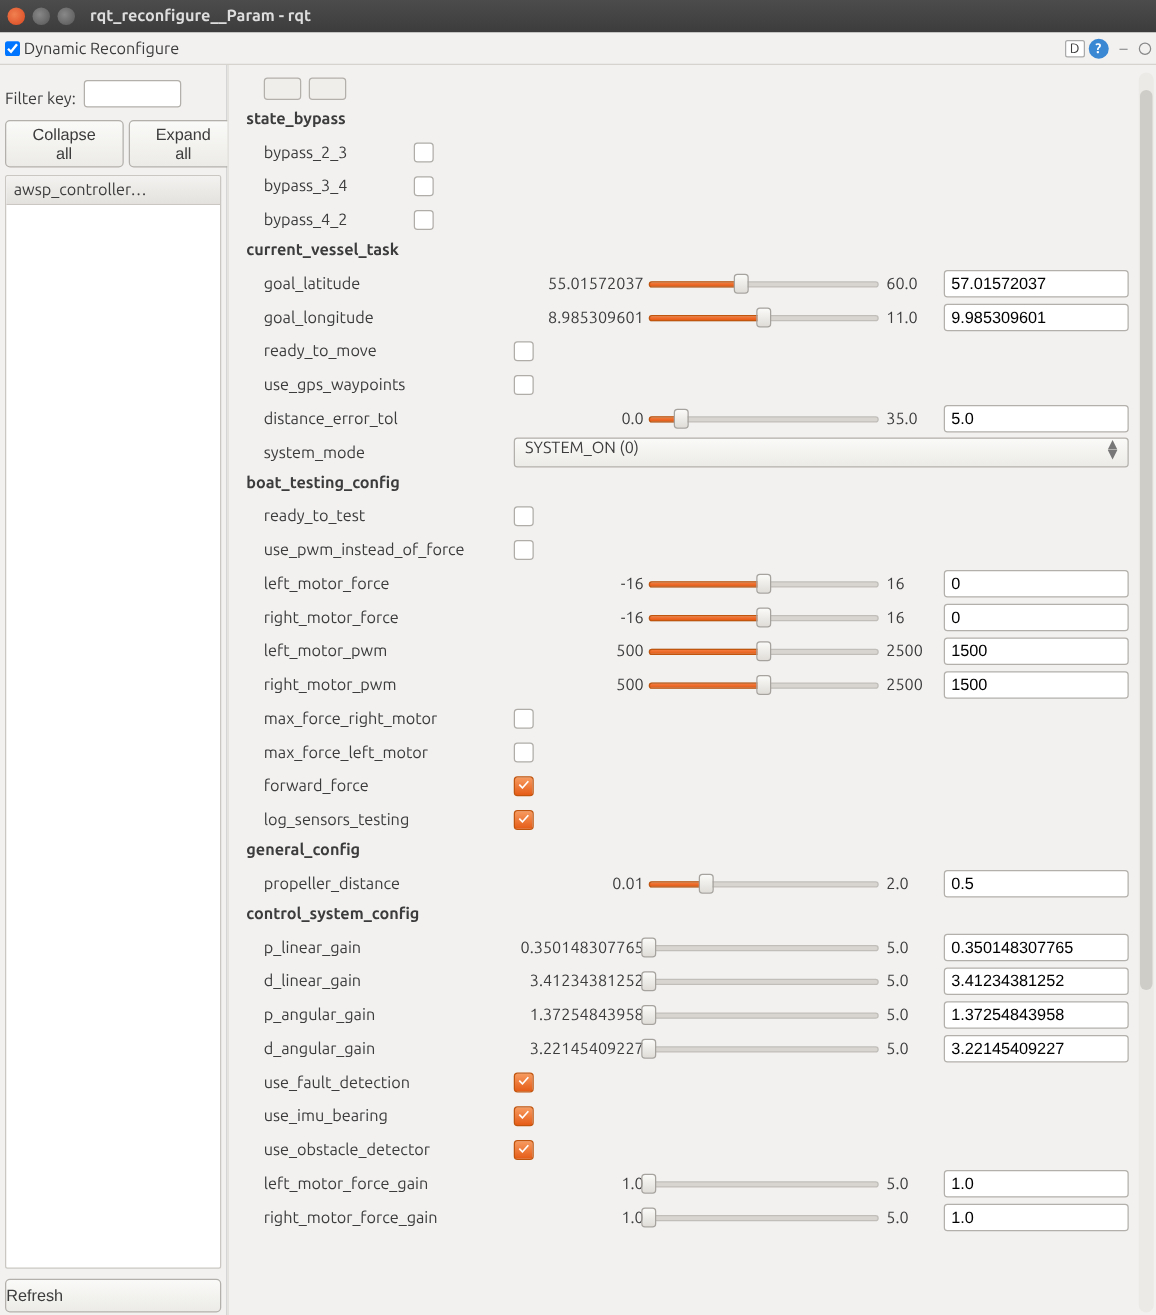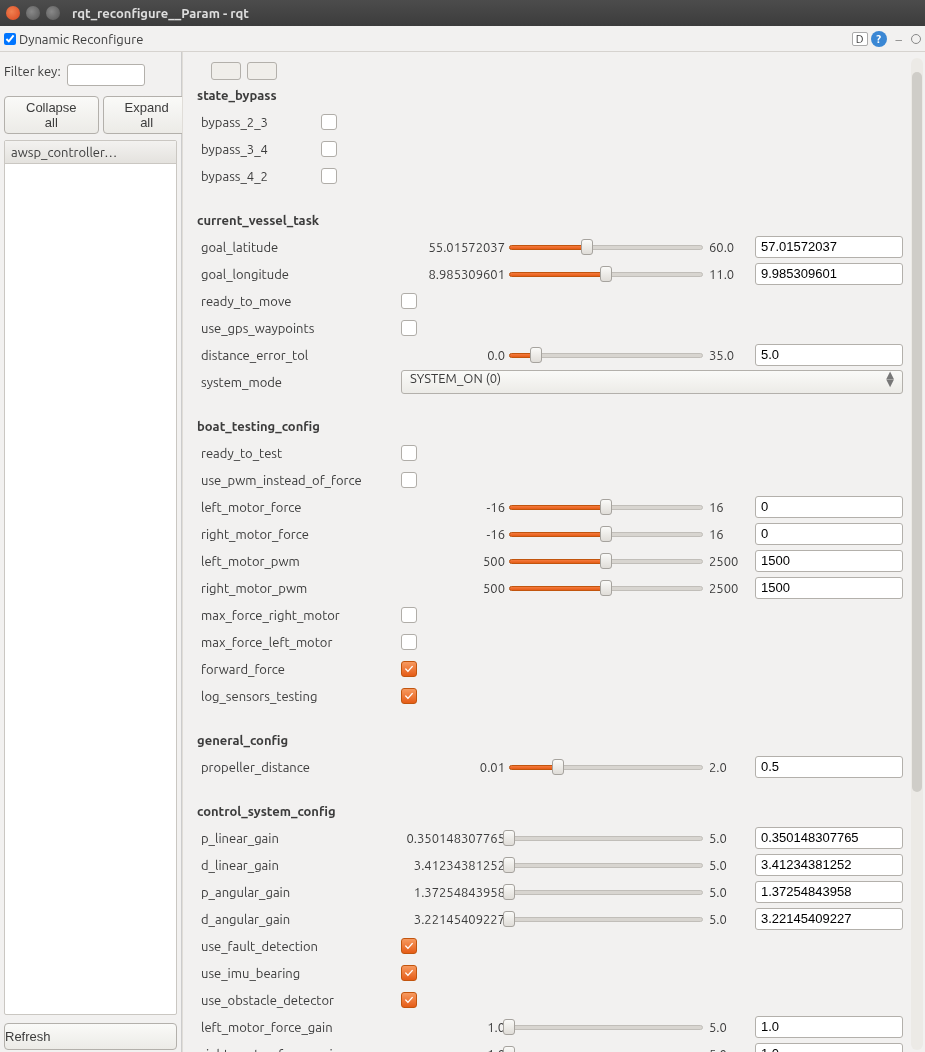--- a/index.html
+++ b/index.html
@@ -66,21 +66,21 @@
   display: flex;
   height: 1004px;
 }
 .sidebar {
   width: 182px;
   border-right: 1px solid #ccc;
   display: flex;
   flex-direction: column;
   padding: 6px 4px 6px 4px;
 }
-.filter-row { display:flex; align-items:flex-start; gap:6px; margin-bottom:10px; padding-top:6px;}
+.filter-row { display:flex; align-items:flex-end; gap:6px; margin-bottom:10px; padding-top:6px;}
 .filter-row input {
   width: 78px; height:22px; border:1px solid #b3b0ab; border-radius:3px;
   background:#fff; padding:0 4px;
 }
 .btn {
   border:1px solid #b3b0ab; background:linear-gradient(#fafaf8,#ecebe7);
   border-radius:4px; padding:3px 21px; font-size:13px; cursor:pointer;
   color:#3c3c3c;
 }
 .btn-row {display:flex; gap:4px; margin-bottom:6px;}
@@ -99,23 +99,23 @@
   width:100%; text-align:left; padding:5px 0;
 }
 .main {
   flex:1; background:#f2f1f0; position:relative;
   border-left:1px solid #e0ddd8;
   overflow:hidden;
 }
 .main-inner {
   padding: 10px 22px 10px 14px;
 }
-.group-title { font-weight:bold; margin-top:24px; margin-bottom:6px; }
+.group-title { font-weight:bold; margin-top:4px; margin-bottom:6px; }
 .group-title.first { margin-top:0; }
-.params { margin-left:4px; }
+.params { margin-left:14px; }
 .row {
   display:flex; align-items:center; height:27px;
 }
 .row .plabel { width: 200px; }
 .row.tight .plabel { width: 120px; }
 .row .minv { width: 108px; text-align:right; padding-right:4px; white-space:nowrap;}
 .row .maxv { width: 44px; text-align:left; padding-left:6px; white-space:nowrap;}
 .row .slider-wrap { flex:1; display:flex; align-items:center; }
 .row input.valbox {
   width:148px; height:22px; border:1px solid #b3b0ab; border-radius:3px;

